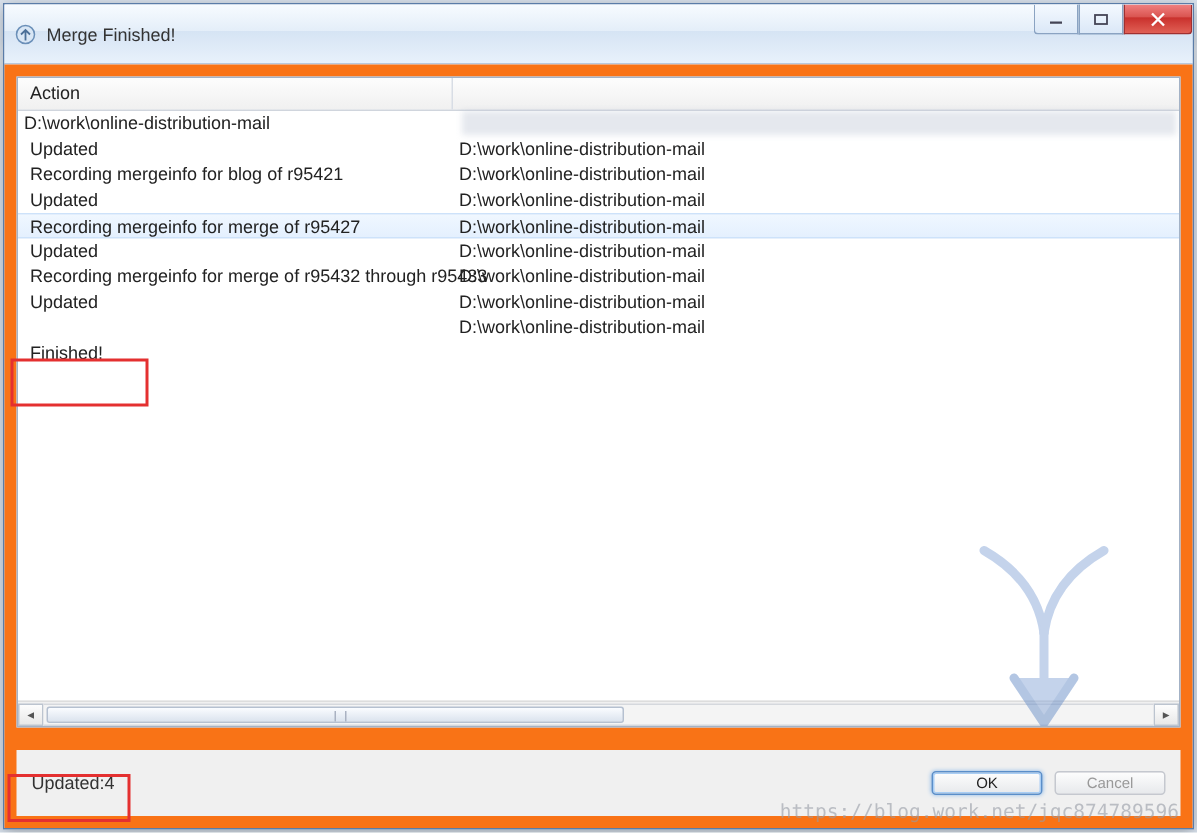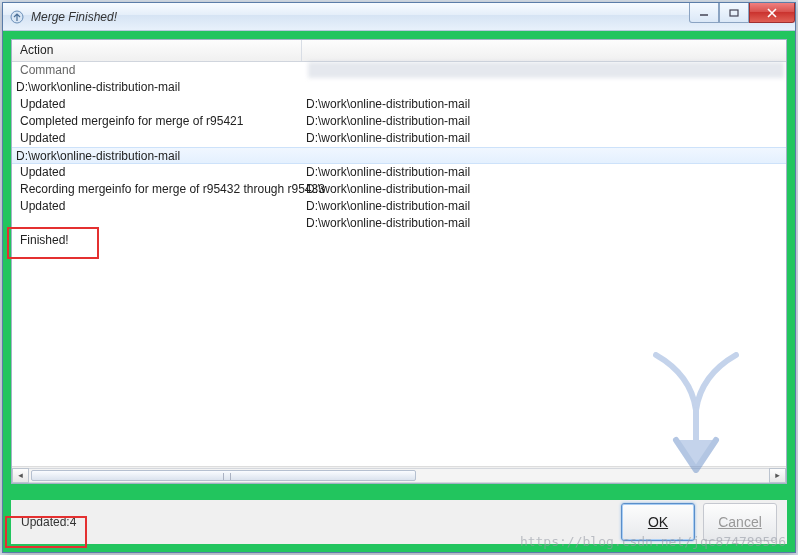--- a/index.html
+++ b/index.html
@@ -28,28 +28,27 @@
   .window {
     position: absolute;
     top: 2px; left: 2px; right: 2px; bottom: 2px;
     border: 1px solid #5a7ca8;
     background: #fff;
     display: flex;
     flex-direction: column;
     box-shadow: 0 2px 10px rgba(0,0,0,0.3);
   }
   .titlebar {
-    height: 28px;
+    height: 40px;
     background: linear-gradient(#f7fbff, #e4eef9 45%, #d6e4f4 46%, #e8f1fb);
     border-bottom: 1px solid #b8c8dd;
     display: flex;
     align-items: center;
     padding-left: 6px;
     position: relative;
-    font-style: italic;
   }
   .titlebar .icon {
     width: 16px; height: 16px;
     margin-right: 6px;
     display: inline-flex;
     align-items: center;
     justify-content: center;
   }
   .titlebar .title {
     color: #333;
@@ -77,23 +76,22 @@
     background: linear-gradient(#f08080,#d9534f 45%,#c9302c 46%,#e06055);
     color: #fff;
     border-color: #a03030;
     border-radius: 0 0 3px 0;
   }
   .content {
     flex: 1;
     padding: 8px;
     display: flex;
     flex-direction: column;
-    background: #22c55e;
-    position: relative;
-    gap: 16px;
+    background: #f97316;
+    position: relative;
   }
   .list-panel {
     flex: 1;
     border: 1px solid #a3b2c6;
     background: #fff;
     display: flex;
     flex-direction: column;
     position: relative;
     overflow: hidden;
   }
@@ -172,38 +170,38 @@
     width: 6px; height: 7px;
     border-left: 1px solid #aab2c2;
     border-right: 1px solid #aab2c2;
   }
   .bottom-bar {
     height: 44px;
     display: flex;
     align-items: center;
     padding: 0 10px;
     background: #f0f0f0;
+    margin-top: 15px;
   }
   .status {
     color: #333;
     font-size: 12px;
   }
   .spacer { flex: 1; }
   .btn {
     min-width: 74px;
-    height: 38px;
+    height: 16px;
     margin-left: 8px;
     border: 1px solid #9aa6b8;
     border-radius: 3px;
     background: linear-gradient(#fdfdfd,#e7e9ec);
-    font-size: 14px;
+    font-size: 10px;
     color: #222;
     cursor: pointer;
     padding: 0 10px;
-    text-decoration: underline;
   }
   .btn.default {
     border: 1px solid #5a8ec9;
     box-shadow: 0 0 0 1px #a8cdf4 inset, 0 0 3px #8ab8e8;
   }
   .btn.disabled {
     color: #999;
     border-color: #c5c8cf;
   }
   .highlight-box {
@@ -268,40 +266,37 @@
     </div>
   </div>
 
   <div class="content">
     <div class="list-panel">
       <div class="headers">
         <div class="col col-action">Action</div>
       </div>
       <div class="path-blur"></div>
       <div class="rows" id="rows">
-          <div class="row command">
-            <div class="c-action">Command</div>
-            <div class="c-path"></div>
-          </div>
           <div class="row">
             <div class="c-path">D:\work\online-distribution-mail</div>
           </div>
           <div class="row">
             <div class="c-action">Updated</div>
             <div class="c-path">D:\work\online-distribution-mail</div>
           </div>
           <div class="row">
-            <div class="c-action">Completed mergeinfo for merge of r95421</div>
+            <div class="c-action">Recording mergeinfo for blog of r95421</div>
             <div class="c-path">D:\work\online-distribution-mail</div>
           </div>
           <div class="row">
             <div class="c-action">Updated</div>
             <div class="c-path">D:\work\online-distribution-mail</div>
           </div>
           <div class="row selected">
+            <div class="c-action">Recording mergeinfo for merge of r95427</div>
             <div class="c-path">D:\work\online-distribution-mail</div>
           </div>
           <div class="row">
             <div class="c-action">Updated</div>
             <div class="c-path">D:\work\online-distribution-mail</div>
           </div>
           <div class="row">
             <div class="c-action">Recording mergeinfo for merge of r95432 through r95433</div>
             <div class="c-path">D:\work\online-distribution-mail</div>
           </div>
@@ -341,13 +336,13 @@
       <div class="spacer"></div>
       <button class="btn default">OK</button>
       <button class="btn disabled">Cancel</button>
     </div>
 
     <div class="highlight-box" style="top:196px;left:4px;width:92px;height:32px"></div>
     <div class="highlight-box" style="bottom:4px;left:2px;width:82px;height:32px"></div>
   </div>
 </div>
 
-<div class="watermark-text">https://blog.csdn.net/jqc874789596</div>
+<div class="watermark-text">https://blog.work.net/jqc874789596</div>
 
 </body></html>

